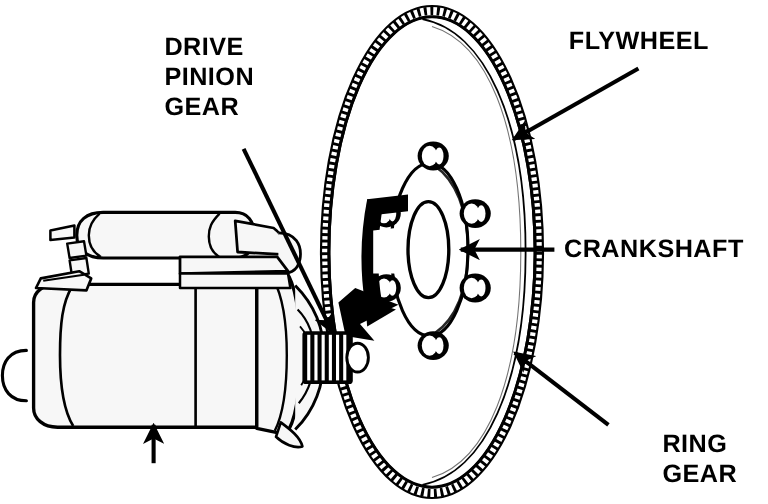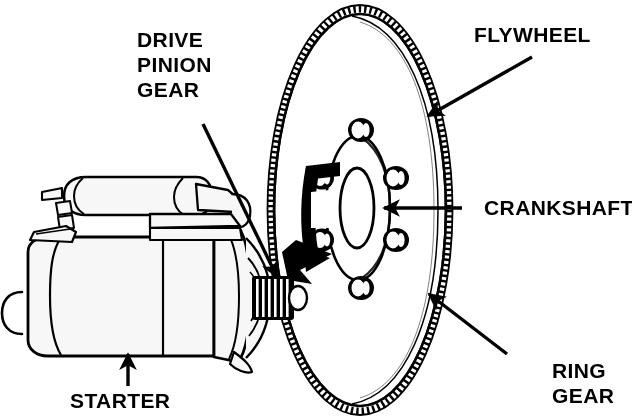--- a/index.html
+++ b/index.html
@@ -28,21 +28,21 @@
     font-weight: bold;
     font-size: 21px;
     letter-spacing: 0.4px;
     line-height: 25px;
     color: #000000;
     white-space: pre;
     user-select: none;
   }
   #label-drive-pinion-gear { left: 137px; top: 27px; }
   #label-flywheel { left: 474px; top: 22px; }
-  #label-crankshaft { left: 484px; top: 195px; }
+  #label-crankshaft { left: 470px; top: 195px; }
   #label-ring-gear { left: 508px; top: 358px; margin-left: 44px; }
   #label-starter { left: 70px; top: 388px; }
 </style>
 </head>
 <body>
 
 <div id="stage">
 
   <svg id="art" viewBox="0 0 640 420" xmlns="http://www.w3.org/2000/svg">
 
@@ -200,15 +200,14 @@
 PINION
 GEAR</div>
 
   <div class="lbl" id="label-flywheel">FLYWHEEL</div>
 
   <div class="lbl" id="label-crankshaft">CRANKSHAFT</div>
 
   <div class="lbl" id="label-ring-gear">RING
 GEAR</div>
 
-  <div class="lbl" id="label-starter">STARTER</div>
 
 </div>
 
 </body></html>

